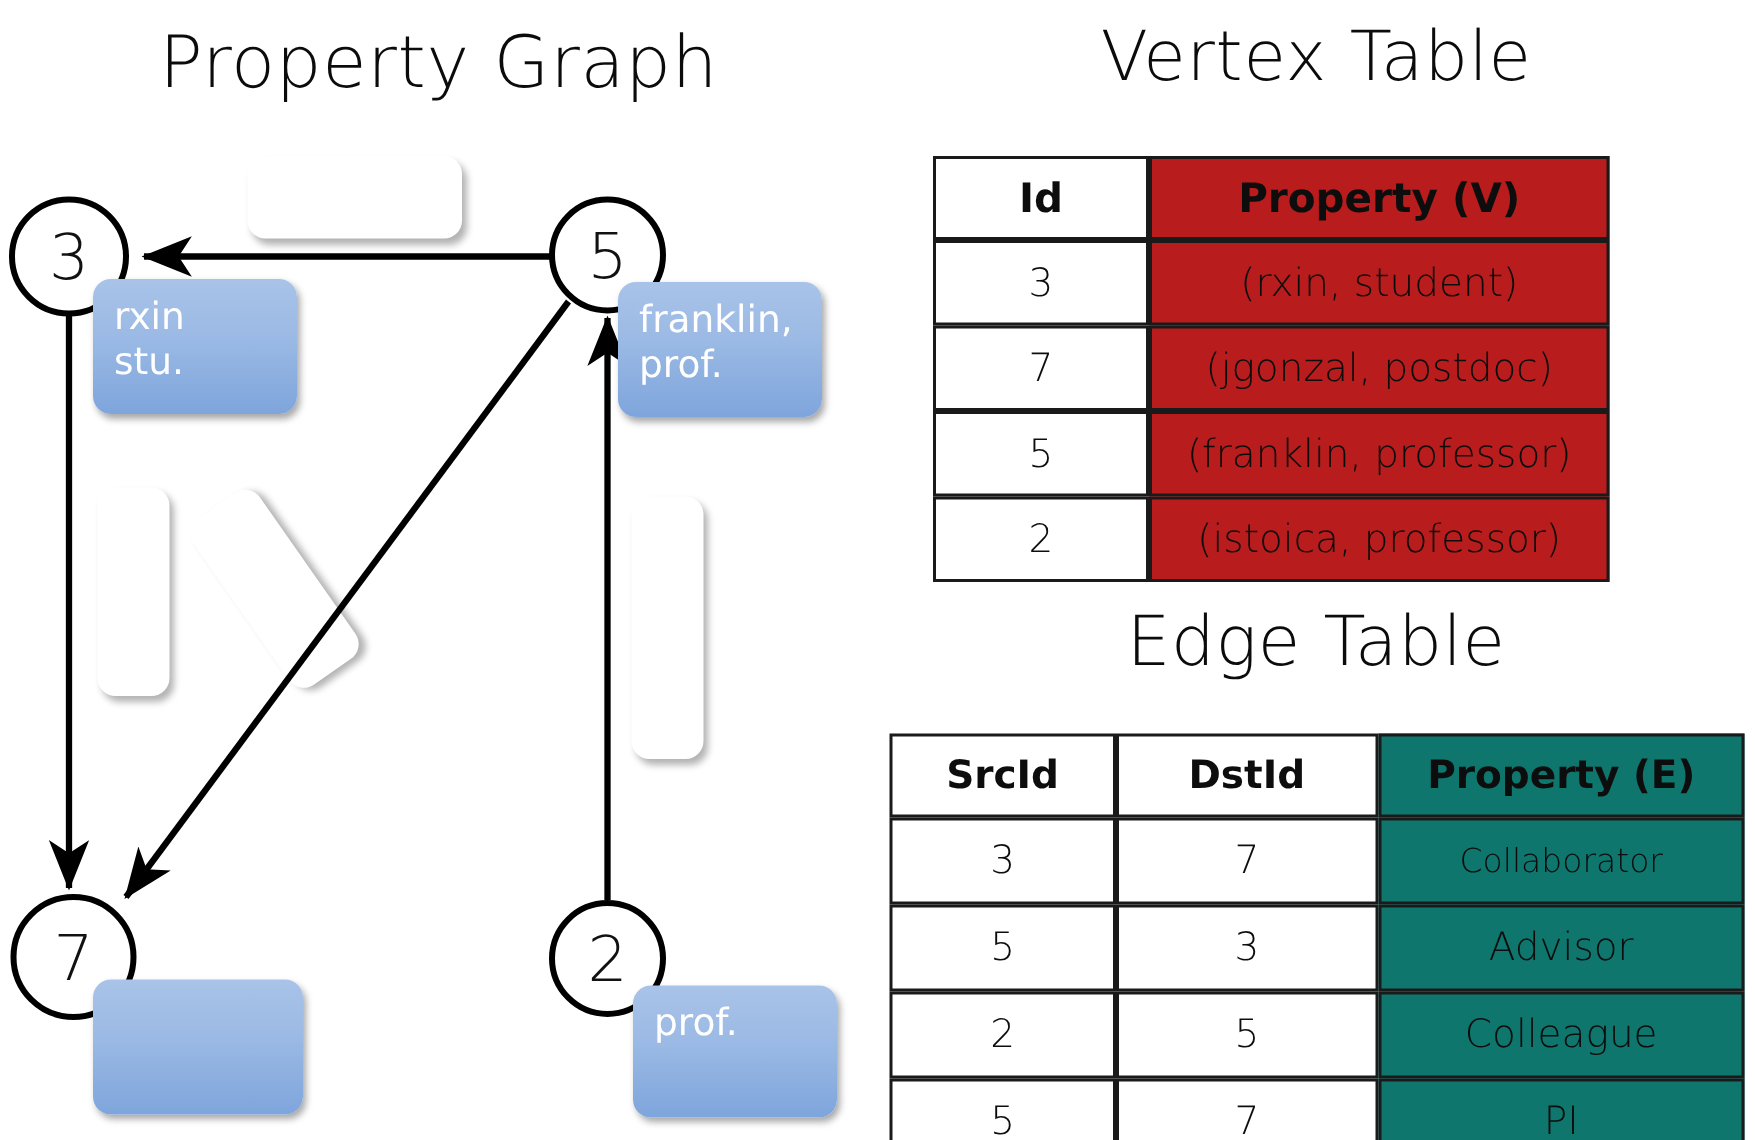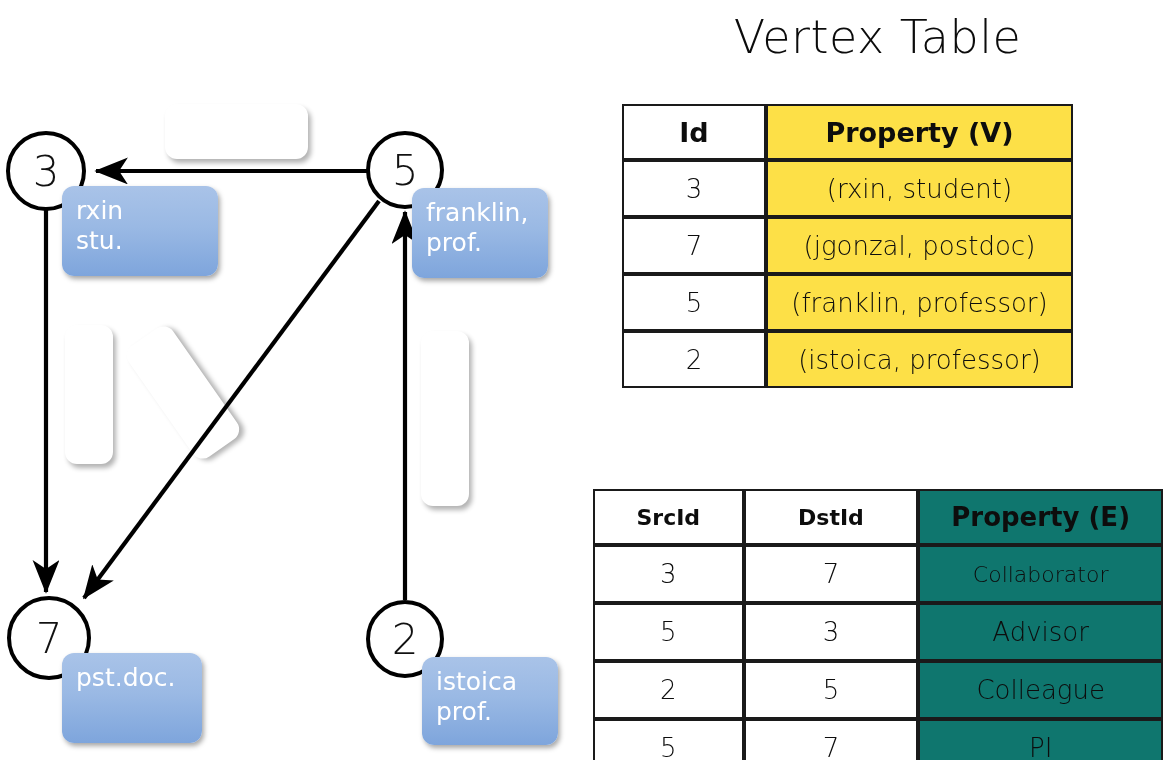--- a/index.html
+++ b/index.html
@@ -86,29 +86,31 @@
   }
   .tbl td,.tbl th{
     border:2px solid #1a1a1a;
     text-align:center;
     font-weight:300;
     color:#0d0d0d;
     padding:0;
     vertical-align:middle;
   }
   .tbl th{font-weight:700;}
-  .hl-blue{background:#fde047;}
+  .hl-blue{background:#b91c1c;}
   .hl-orange{background:#0f766e;}
 </style>
 </head>
 <body>
 
 <div class="stage">
 
+  <div class="title" id="pg-title">Property Graph</div>
   <div class="title" id="vt-title">Vertex Table</div>
+  <div class="title" id="et-title">Edge Table</div>
 
   <svg id="graph-svg" viewBox="0 0 585 760">
     <defs>
       <marker id="ah" markerWidth="9" markerHeight="9" refX="7.6" refY="3.2" orient="auto" markerUnits="strokeWidth">
         <path d="M0,0 L8,3.2 L0,6.4 L2.1,3.2 z" fill="#000"></path>
       </marker>
     </defs>
 
     <line x1="368" y1="171" x2="96" y2="171" stroke="#000" stroke-width="4.2" marker-end="url(#ah)"></line>
 
@@ -117,36 +119,34 @@
     <line x1="379" y1="201" x2="84" y2="598" stroke="#000" stroke-width="4.2" marker-end="url(#ah)"></line>
 
     <line x1="405" y1="600" x2="405" y2="212" stroke="#000" stroke-width="4.2" marker-end="url(#ah)"></line>
   </svg>
 
   <div class="node" style="left:6px;top:131px;width:80px;height:80px;">3</div>
   <div class="node" style="left:366px;top:131px;width:78px;height:78px;">5</div>
   <div class="node" style="left:7px;top:596px;width:84px;height:84px;">7</div>
   <div class="node" style="left:366px;top:600px;width:78px;height:78px;">2</div>
 
-  <div class="vprop" style="left:62px;top:186px;width:156px;height:90px;">
+  <div class="vprop" style="left:62px;top:186px;width:136px;height:90px;">
     <div>rxin</div>
     <div>stu.</div>
   </div>
 
   <div class="vprop" style="left:412px;top:188px;width:136px;height:90px;">
     <div>franklin,</div>
     <div>prof.</div>
   </div>
 
   <div class="vprop" style="left:62px;top:653px;width:140px;height:90px;">
-    <div>pst.doc.</div>
   </div>
 
   <div class="vprop" style="left:422px;top:657px;width:136px;height:88px;">
-    <div>istoica</div>
     <div>prof.</div>
   </div>
 
   <div class="eprop orange" style="left:165px;top:104px;width:143px;height:55px;font-size:27px;">
     <span>Advisor</span>
   </div>
 
   <div class="eprop orange" style="left:65px;top:325px;width:48px;height:139px;font-size:27px;">
     <span style="transform:rotate(90deg);white-space:nowrap;display:inline-block;">Collab.</span>
   </div>
@@ -182,22 +182,22 @@
         <tr>
           <td style="height: 53px; font-size: 26px;">2</td>
           <td class="hl-blue" style="height: 53px; font-size: 26px;">(istoica, professor)</td>
         </tr>
       </tbody>
   </table>
 
   <table class="tbl" id="edge-table" style="left:593px;top:489px;width:570px;">
     <thead>
       <tr>
-        <th style="width:150px;height:52px;font-size:22px;">SrcId</th>
-        <th style="width:175px;height:52px;font-size:22px;text-align:center;">DstId</th>
+        <th style="width:150px;height:52px;font-size:26px;">SrcId</th>
+        <th style="width:175px;height:52px;font-size:26px;text-align:center;">DstId</th>
         <th class="hl-orange" style="width:245px;height:52px;font-size:26px;">Property (E)</th>
       </tr>
     </thead>
     <tbody id="edge-table-body">
         <tr>
           <td style="height: 54px; font-size: 26px;">3</td>
           <td style="height: 54px; font-size: 26px;">7</td>
           <td class="hl-orange" style="height: 54px; font-size: 22px;">Collaborator</td>
         </tr>
         <tr>

